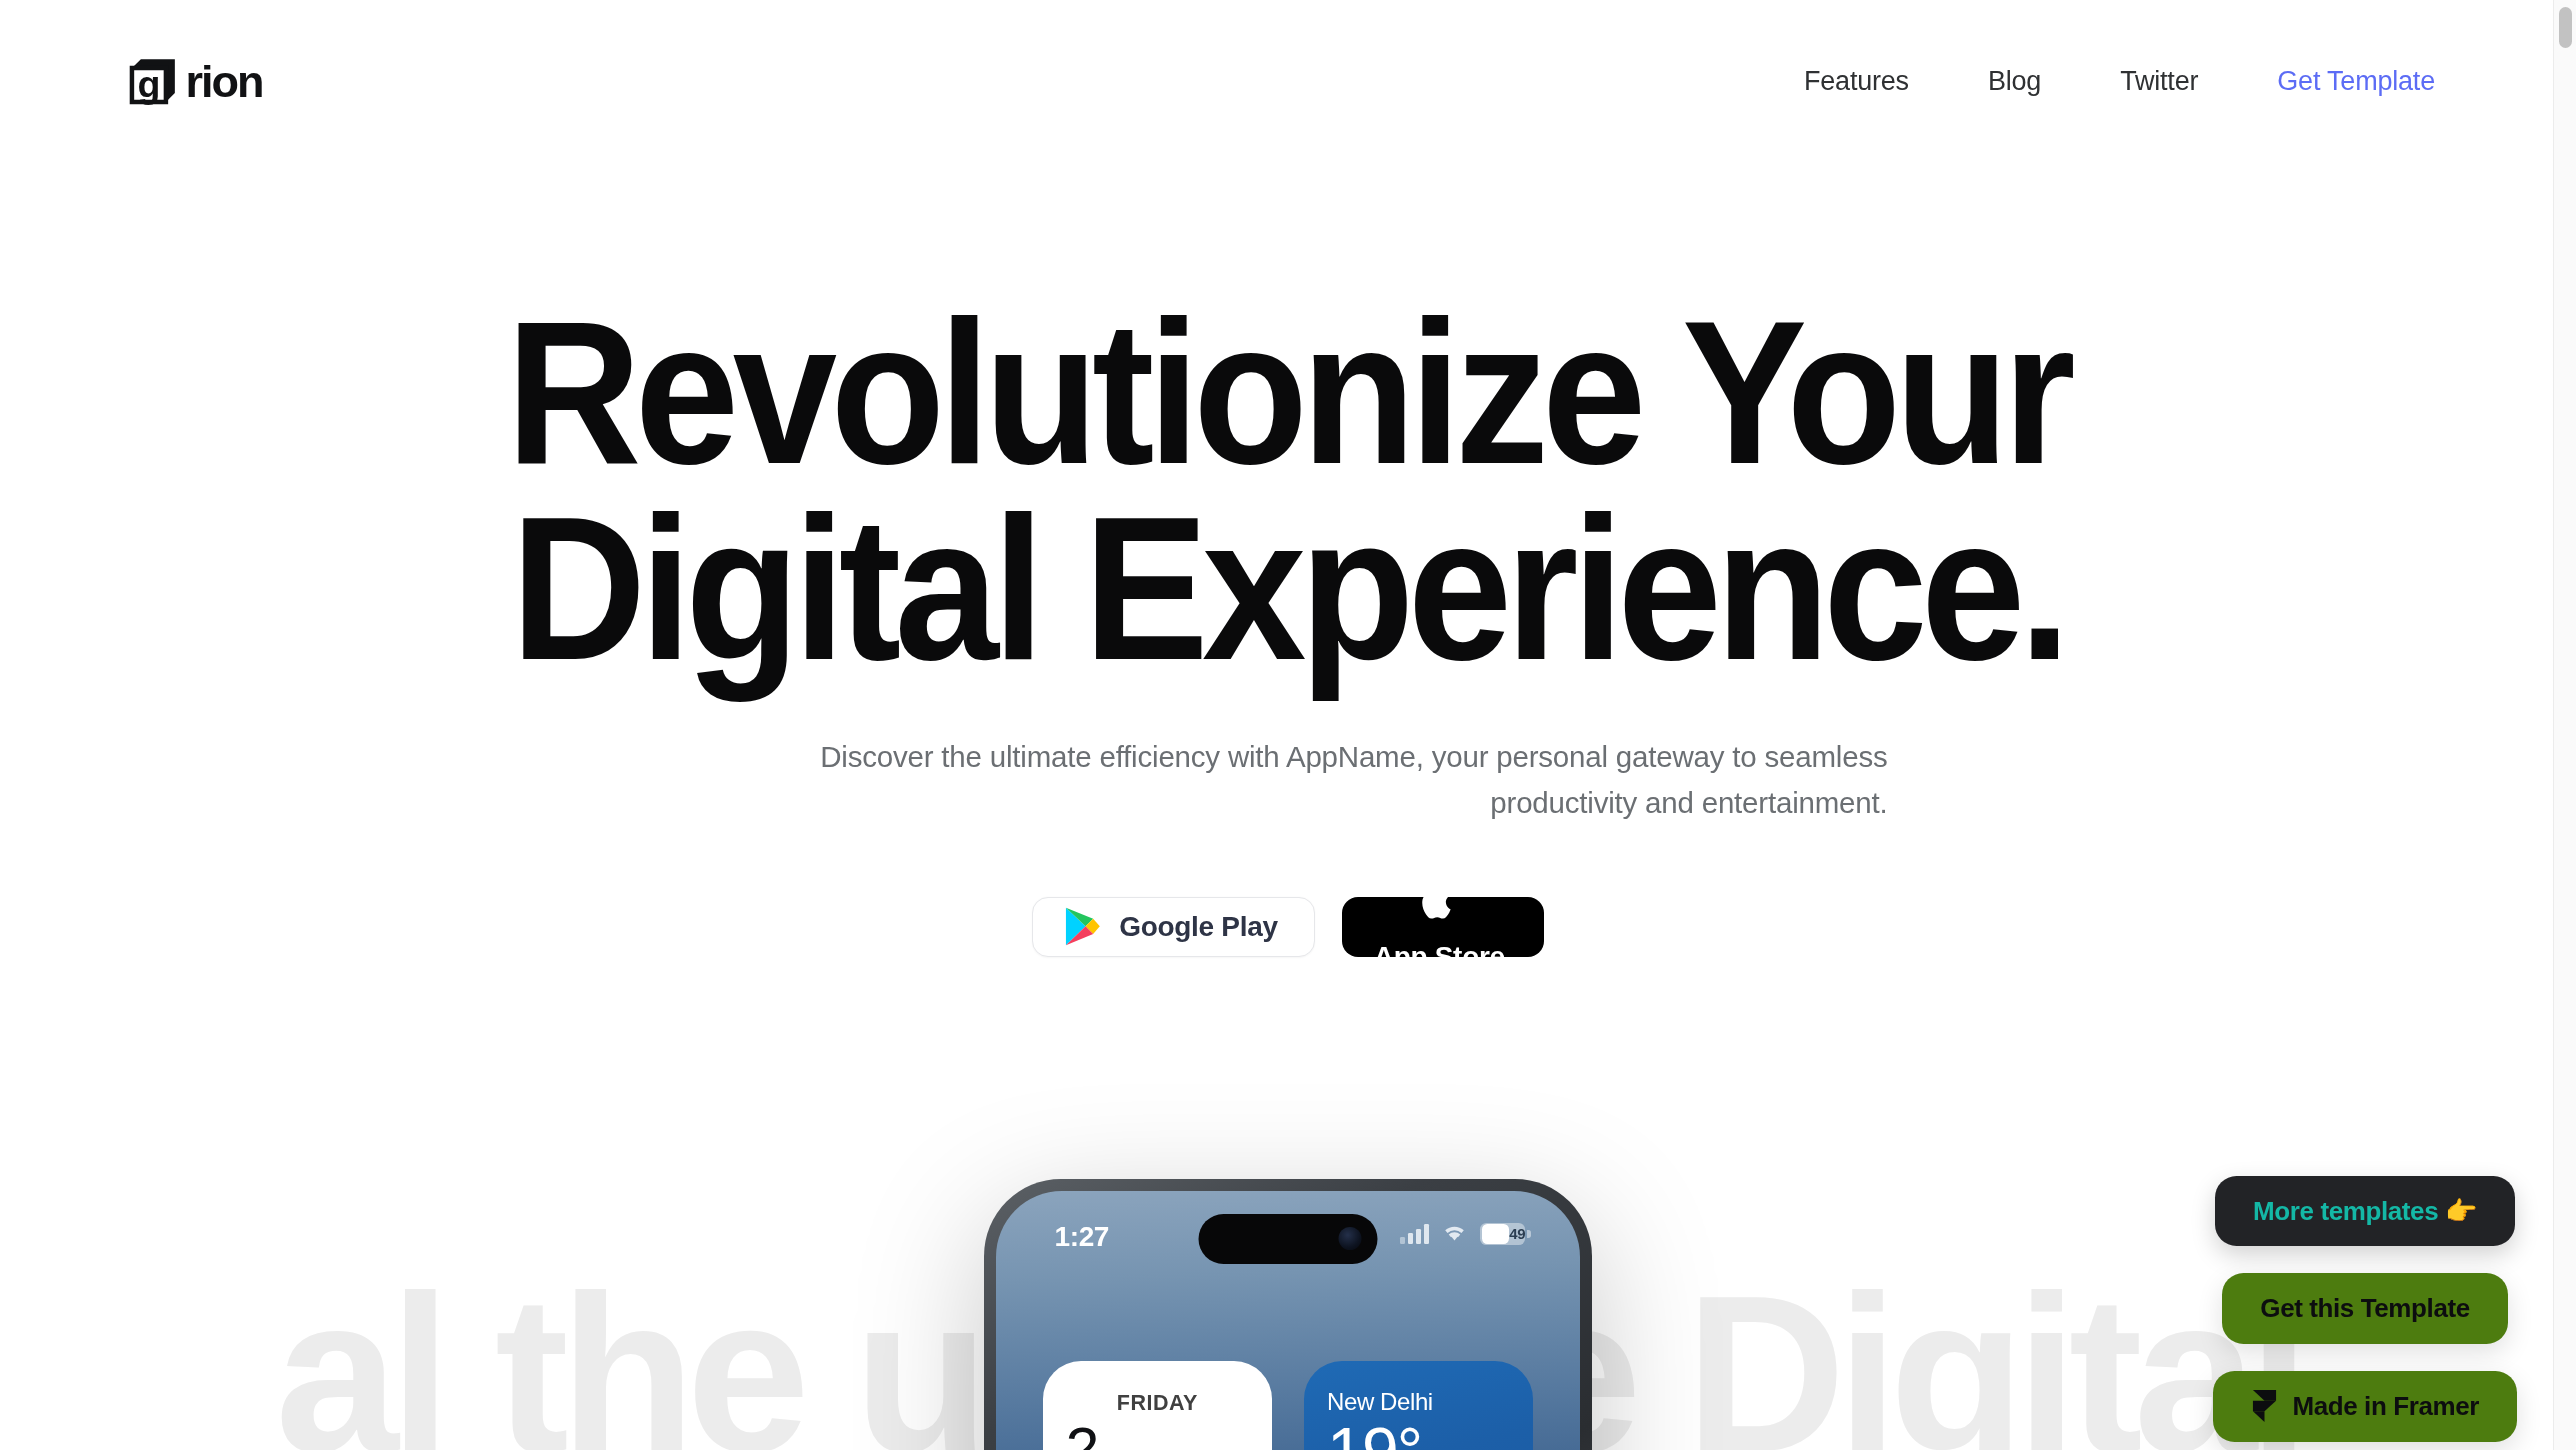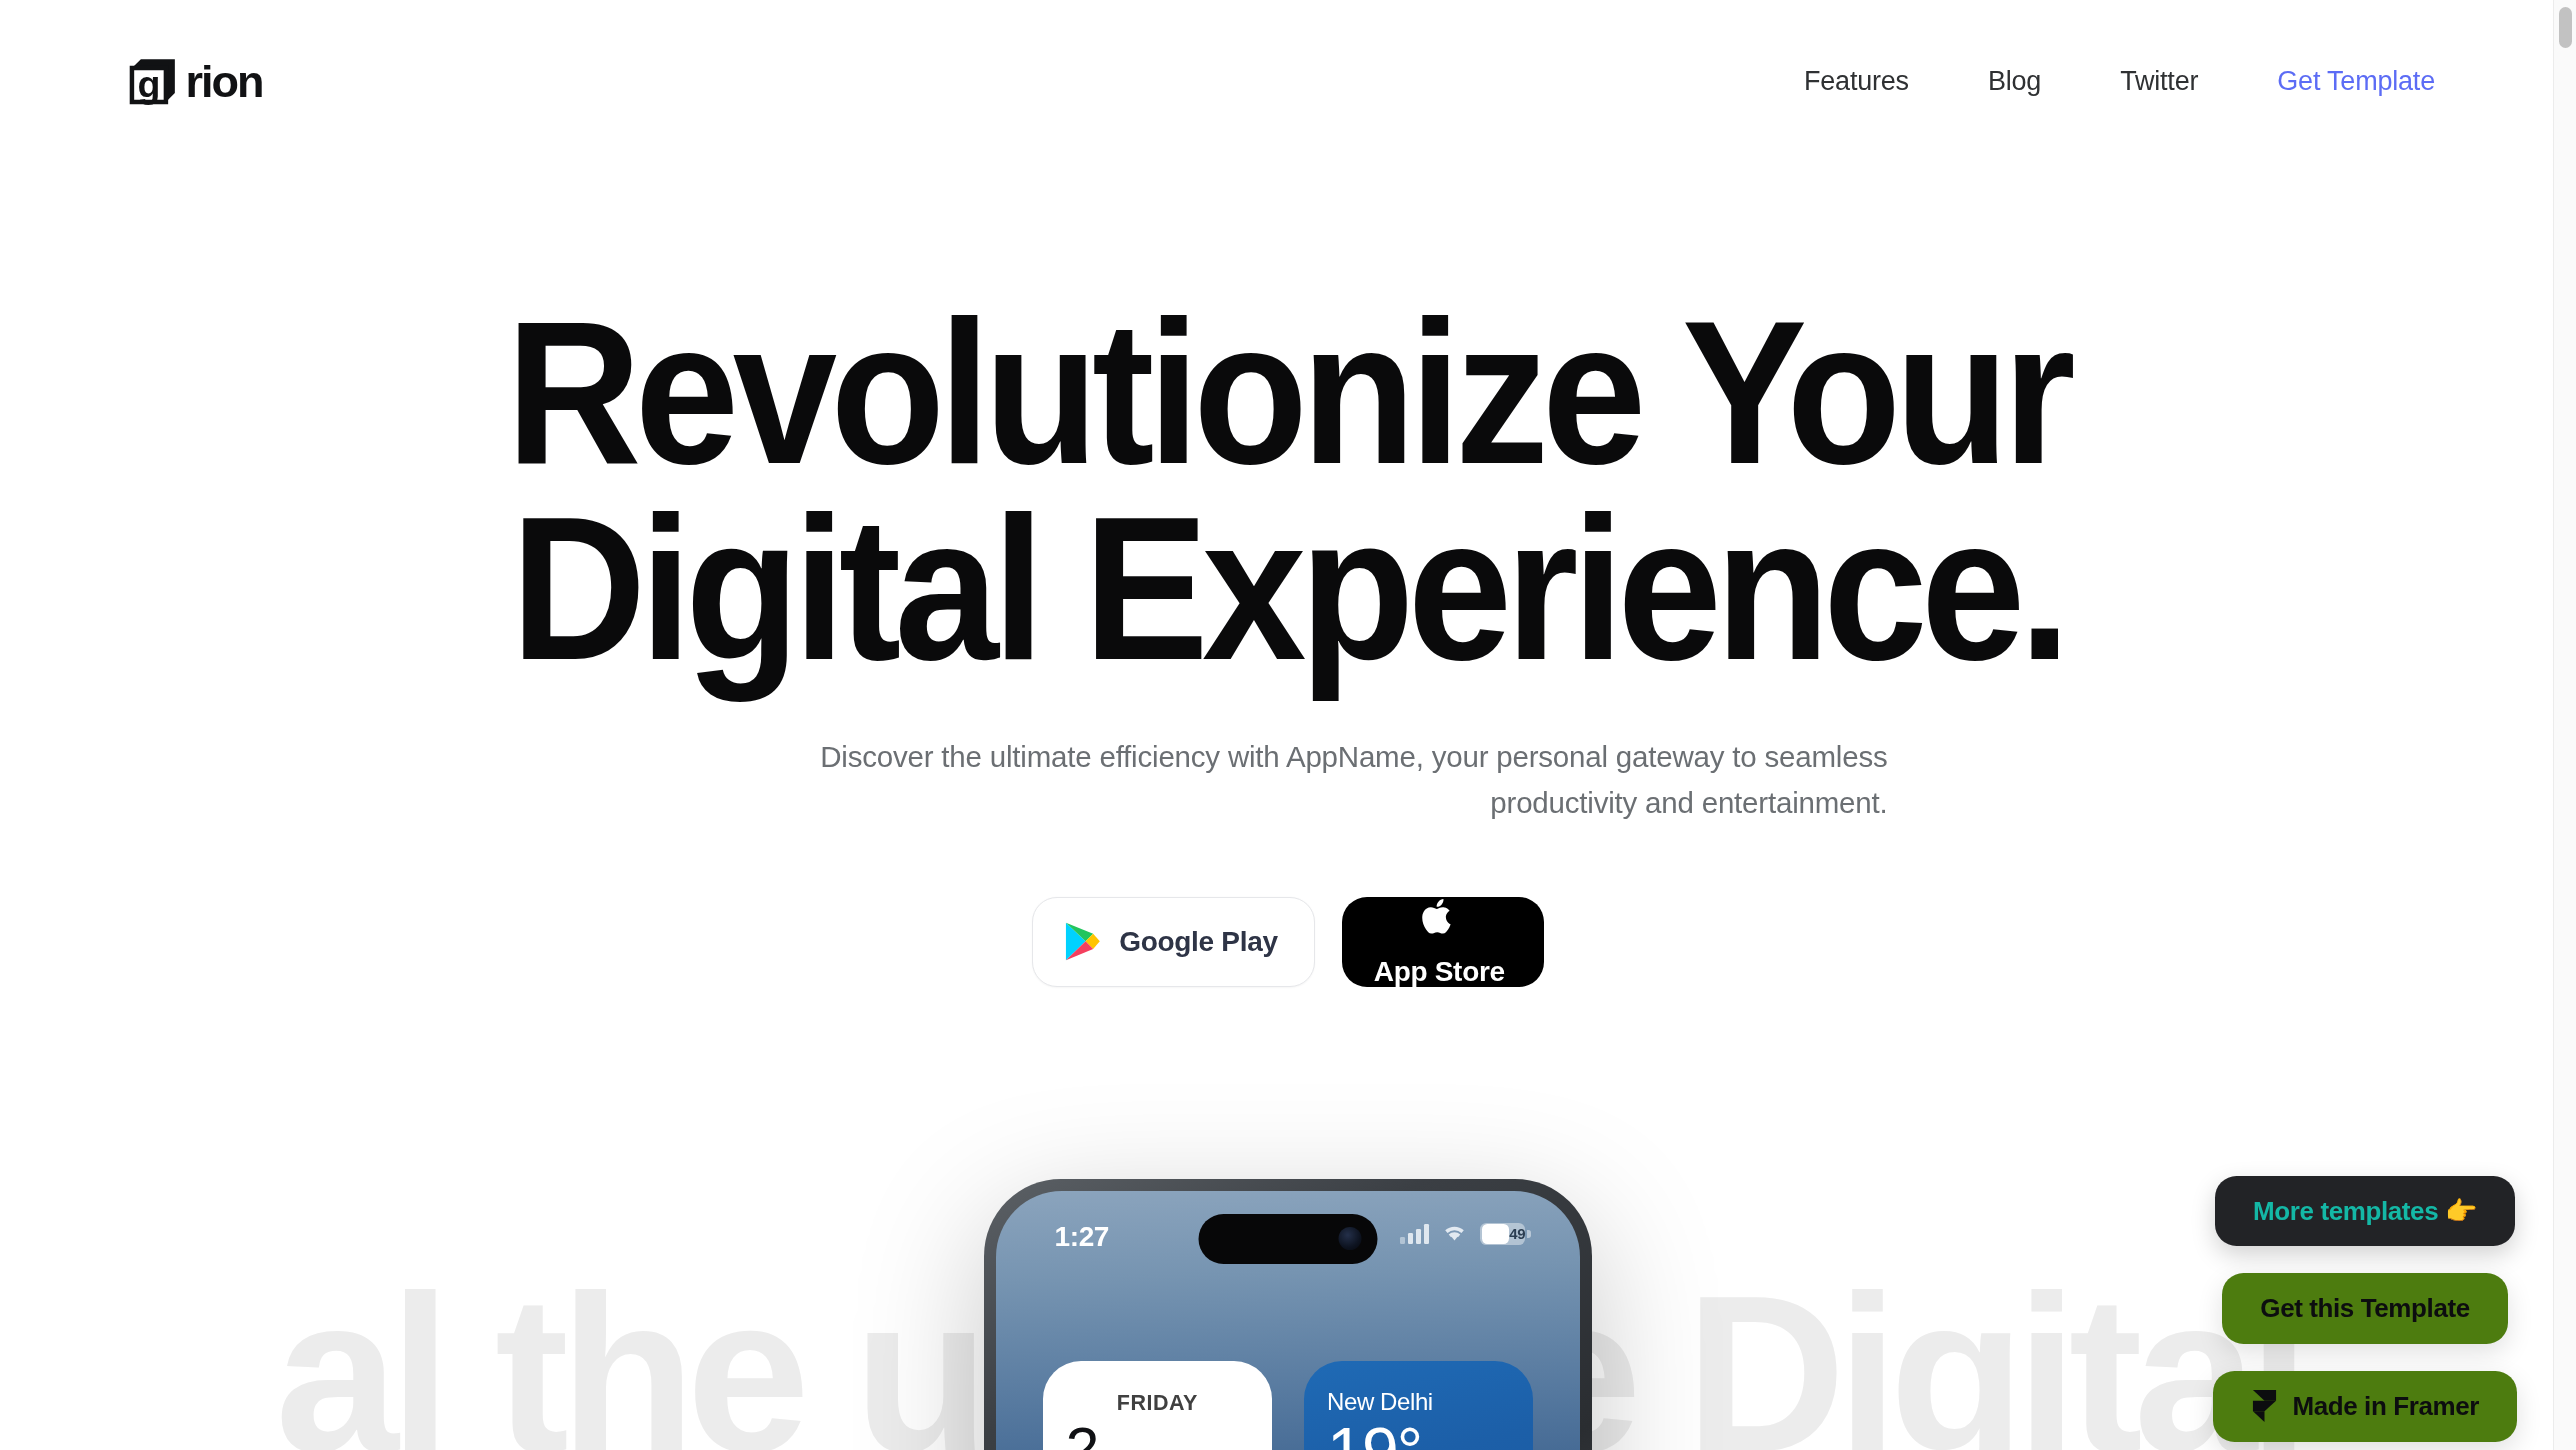--- a/index.html
+++ b/index.html
@@ -101,22 +101,22 @@
     letter-spacing:-0.2px;
   }
 
   .cta-row{
     margin-top:70px;
     display:flex; align-items:center; gap:27px;
   }
   .btn{
     display:flex; align-items:center; justify-content:center;
     gap:18px;
-    height:90px;
-    border-radius:25px;
+    height:60px;
+    border-radius:16px;
     font-size:28px;
     font-weight:700;
     letter-spacing:-0.3px;
     cursor:pointer;
     text-decoration:none;
     user-select:none;
   }
   .btn-gplay{
     background:#ffffff;
     border:1.8px solid #e6e7ea;

